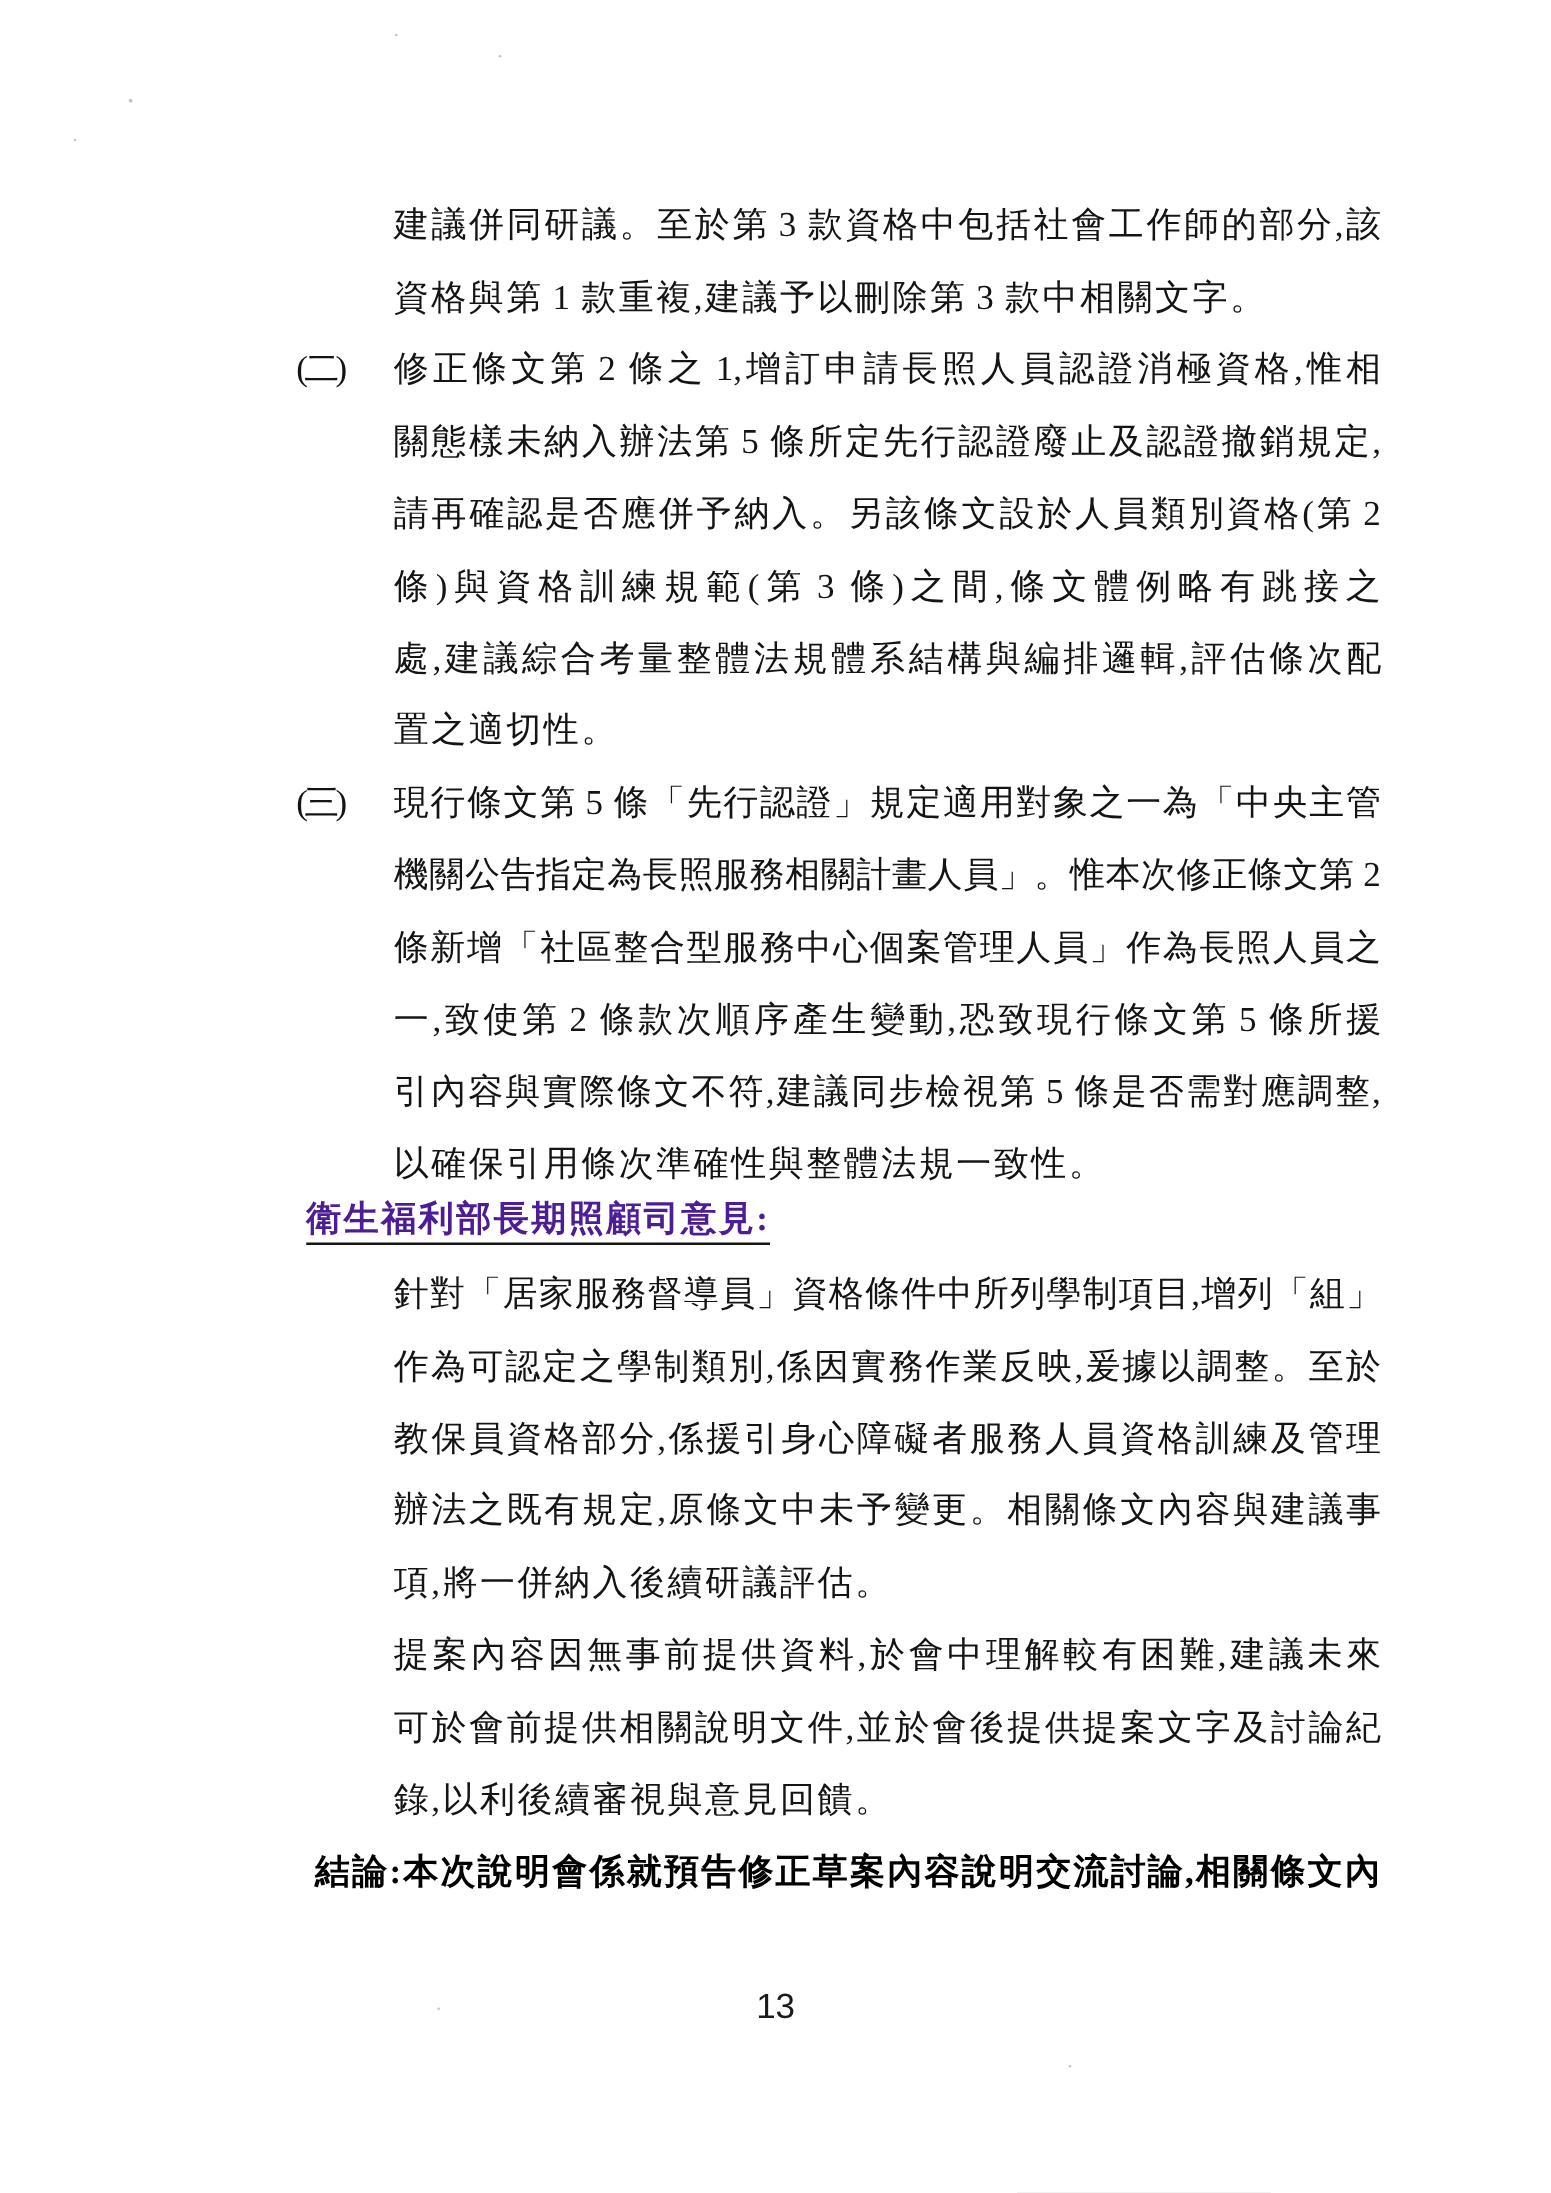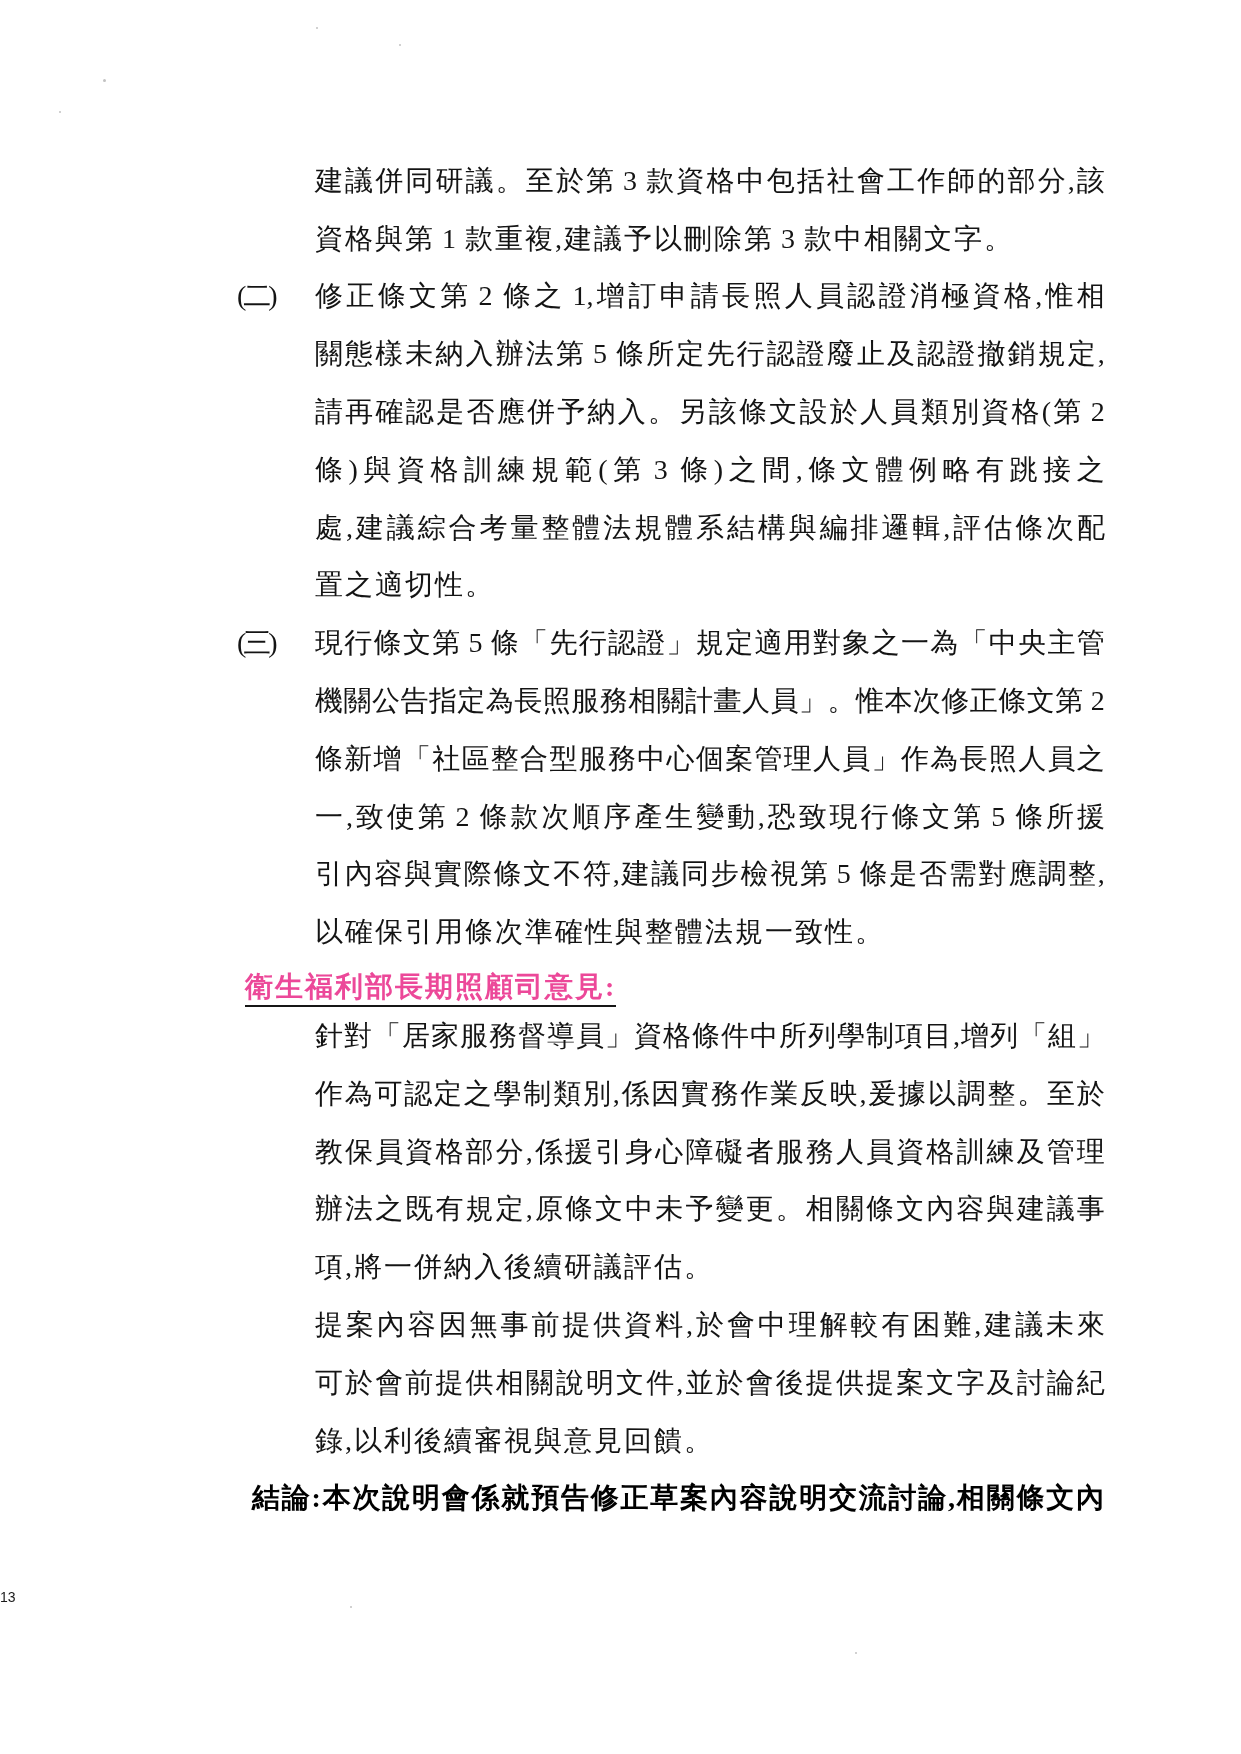--- a/index.html
+++ b/index.html
@@ -12,41 +12,42 @@
     overflow:hidden;
   }
   .doc{
     position:absolute;left:237px;top:152px;width:868px;
     font-size:28px;line-height:1;
   }
   .block{position:relative;}
   .block.hang{padding-left:78px;}
   .block.indent{margin-left:78px;width:790px;}
   .block.heading{
-    height:56px;display:flex;align-items:flex-end;
-    margin-top:-10px;margin-left:8px;font-weight:bold;color:#ec4899;
+    height:56px;display:flex;align-items:center;
+    margin-top:-10px;margin-left:8px;font-weight:bold;color:#4c1d95;
   }
   .hd{
     border-bottom:2px solid #161616;
     padding-bottom:4px;letter-spacing:2px;white-space:pre;
   }
   .block.conclusion{margin-left:15px;width:852px;font-weight:bold;color:#000;}
   .ln{
     height:57.8px;display:flex;align-items:center;
     gap:2px;white-space:pre;
   }
   .ln.fill{justify-content:space-between;gap:0;}
   .marker{
     position:absolute;left:0;top:0;height:57.8px;width:78px;
     display:flex;align-items:center;letter-spacing:-3px;white-space:pre;
   }
   .page-number{
     position:absolute;left:0;right:0;top:1589px;
+    text-align:center;
     font-family:"Liberation Sans","DejaVu Sans",sans-serif;
-    font-size:14px;color:#1a1a1a;
+    font-size:28px;color:#1a1a1a;
   }
   .speck{position:absolute;background:#8f8f8f;border-radius:50%;opacity:.55;}
 </style>
 </head>
 <body>
 
 <div class="page">
   <div id="doc" class="doc">
       <div class="block indent">
         <div class="ln fill"><span>建</span><span>議</span><span>併</span><span>同</span><span>研</span><span>議</span><span>。</span><span>至</span><span>於</span><span>第</span><span> 3 </span><span>款</span><span>資</span><span>格</span><span>中</span><span>包</span><span>括</span><span>社</span><span>會</span><span>工</span><span>作</span><span>師</span><span>的</span><span>部</span><span>分</span><span>,</span><span>該</span></div>

